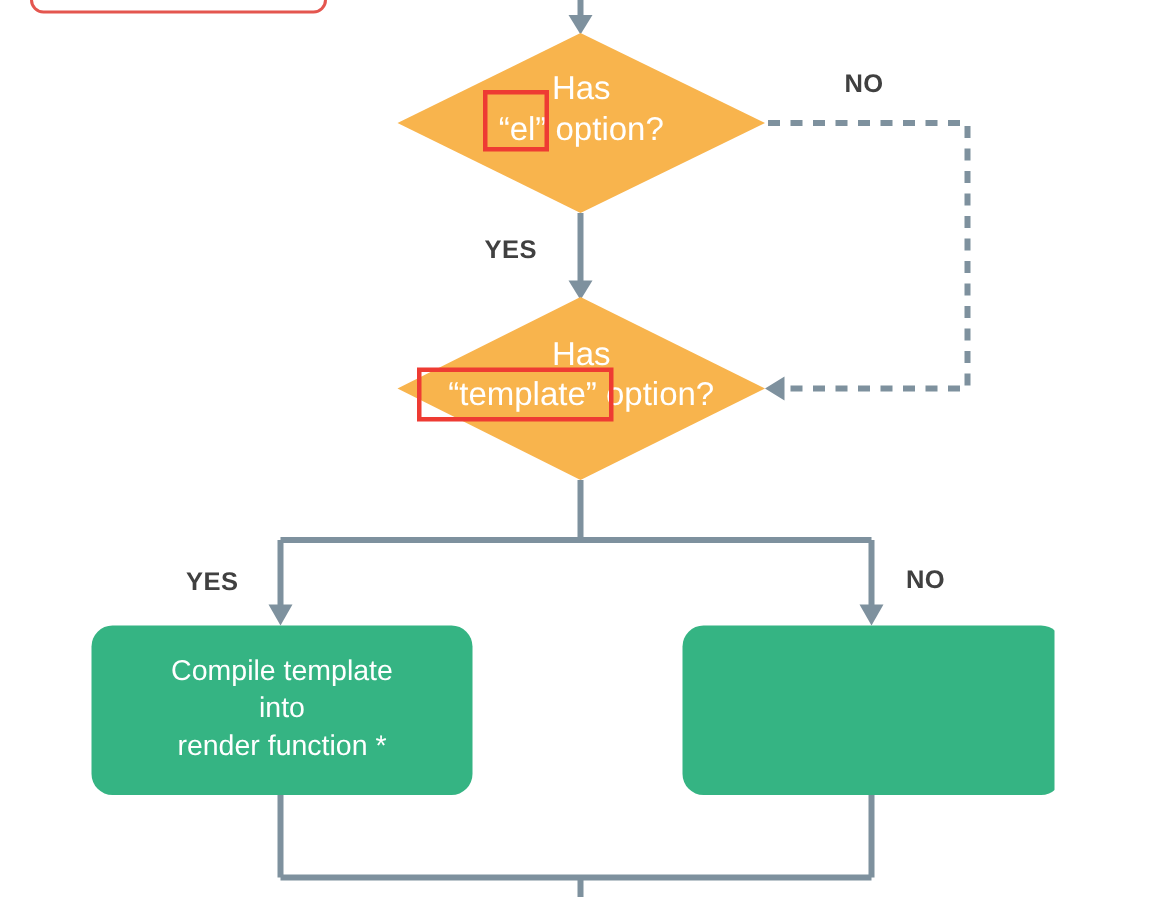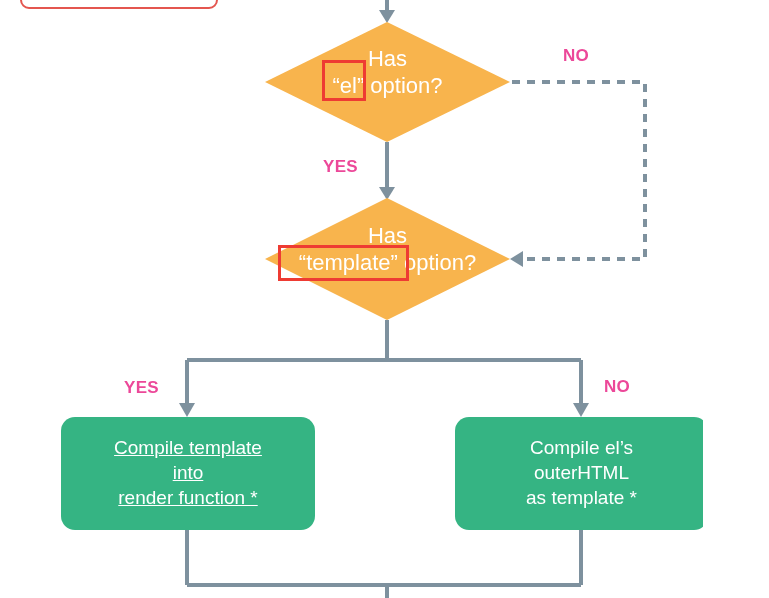--- a/index.html
+++ b/index.html
@@ -55,32 +55,31 @@
     font-size: 19px;
     line-height: 25px;
     font-weight: 400;
     white-space: pre-line;
     pointer-events: none;
   }
   #process-left-label {
     left: 61px;
     top: 435px;
     width: 254px;
-    text-decoration: underline;
   }
   #process-right-label {
     left: 455px;
     top: 435px;
     width: 253px;
   }
 
   
   .edge-label {
     position: absolute;
-    color: #ec4899;
+    color: #404040;
     font-size: 17px;
     font-weight: bold;
     letter-spacing: 0.3px;
     white-space: pre-line;
     pointer-events: none;
   }
   #edge-label-yes-1 { left: 323px; top: 157px; }
   #edge-label-no-1  { left: 563px; top: 46px; }
   #edge-label-yes-2 { left: 124px; top: 378px; }
   #edge-label-no-2  { left: 604px; top: 377px; }
@@ -179,23 +178,20 @@
   <div class="diamond-label" id="diamond-1-label">Has
 “el” option?</div>
 
   <div class="diamond-label" id="diamond-2-label">Has
 “template” option?</div>
 
   <div class="process-label" id="process-left-label">Compile template
 into
 render function *</div>
 
-  <div class="process-label" id="process-right-label">Compile el’s
-outerHTML
-as template *</div>
 
   <div class="edge-label" id="edge-label-yes-1">YES</div>
 
   <div class="edge-label" id="edge-label-no-1">NO</div>
 
   <div class="edge-label" id="edge-label-yes-2">YES</div>
 
   <div class="edge-label" id="edge-label-no-2">NO</div>
 
 

